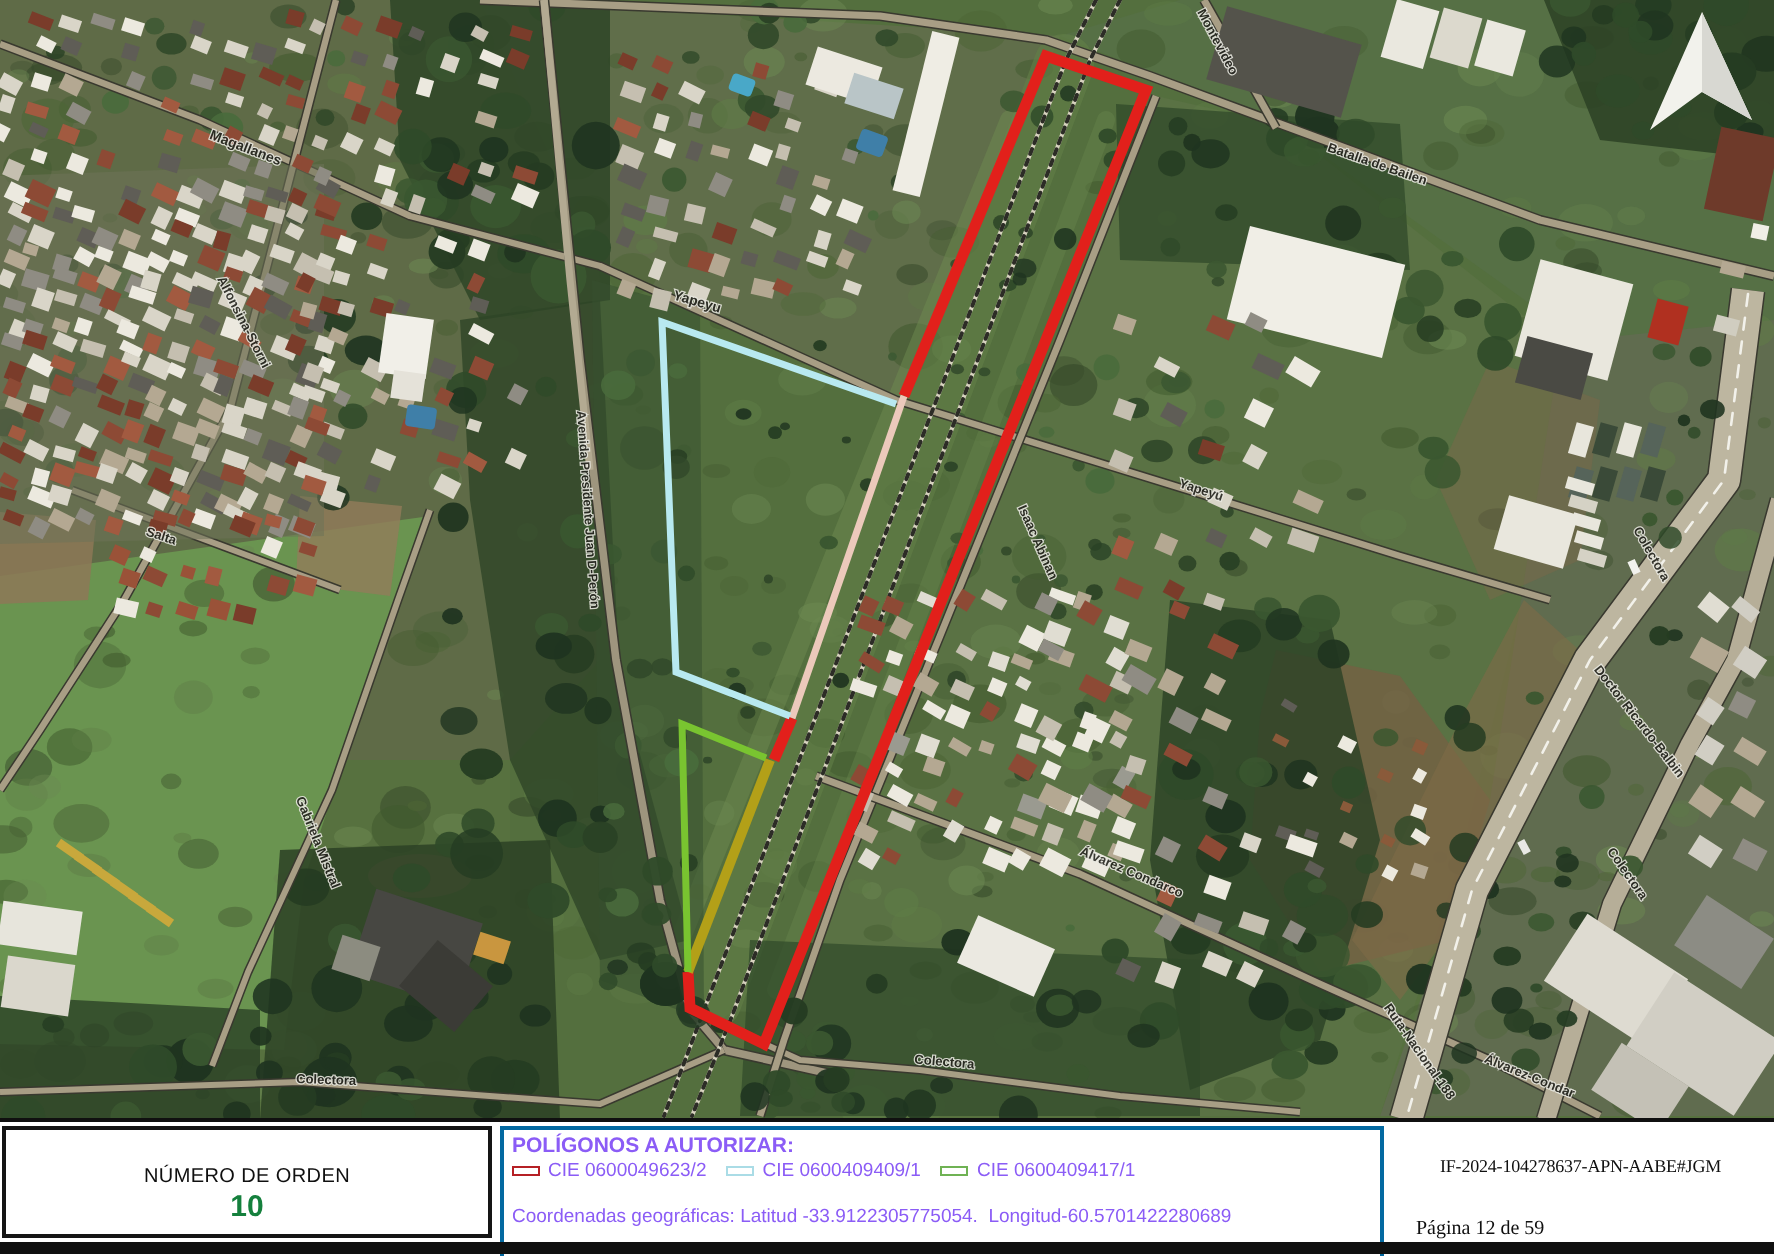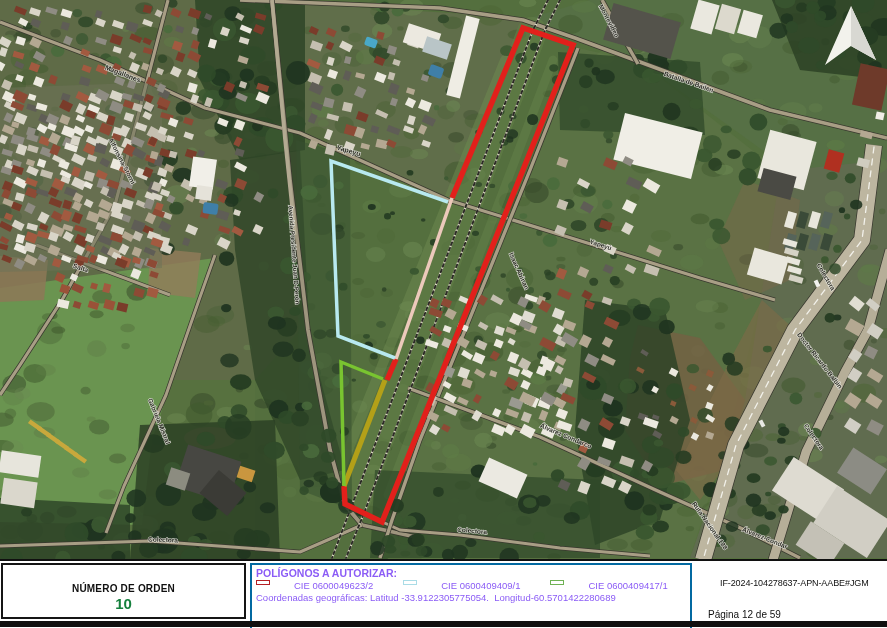--- a/index.html
+++ b/index.html
@@ -1,33 +1,33 @@
 <!DOCTYPE html>
 <html><head>
 <meta charset="utf-8">
 <style>
 html,body{margin:0;padding:0;background:#fff;width:887px;height:628px;overflow:hidden;}
 *{box-sizing:border-box;}
 #page{position:relative;width:887px;height:628px;font-family:"Liberation Sans",sans-serif;}
 #map{position:absolute;left:0;top:0;}
 #panel{position:absolute;left:0;top:559px;width:887px;height:69px;background:#fff;border-top:2px solid #101010;}
 #leftbox{position:absolute;left:1px;top:2px;width:245px;height:56px;border:2px solid #151515;text-align:center;}
-#leftbox .t1{margin-top:18px;font-size:10px;font-weight:bold;letter-spacing:0.2px;color:#101010;}
+#leftbox .t1{margin-top:18px;font-size:10px;font-weight:normal;letter-spacing:0.2px;color:#101010;}
 #leftbox .t2{font-size:15px;font-weight:bold;color:#15803d;margin-top:1px;}
 #midbox{position:absolute;left:250px;top:2px;width:442px;height:68px;border:2px solid #0369a1;padding:2px 0 0 4px;color:#8b5cf6;}
 #midbox .r1{font-size:10.5px;font-weight:bold;}
-#midbox .r2{font-size:9.5px;margin-top:1px;display:flex;align-items:flex-start;gap:20px;}
+#midbox .r2{font-size:9.5px;margin-top:1px;display:flex;align-items:center;}
 #midbox .r3{font-size:9.5px;margin-top:1px;}
-#midbox .r4{font-size:9.5px;margin-top:1px;}
+#midbox .r4{font-size:9.5px;margin-top:12px;}
 .sw{display:inline-block;width:14px;height:5px;border-width:1.5px;border-style:solid;margin-right:4px;background:#fff;}
 .swr{border-color:#b52025;}
 .swc{border-color:#aadce6;}
 .swg{border-color:#6fb254;}
 .gap1{margin-left:10px;}
-#rightinfo{position:absolute;left:700px;top:0;width:187px;height:60px;font-family:Liberation Sans, sans-serif;color:#101010;}
+#rightinfo{position:absolute;left:700px;top:0;width:187px;height:60px;font-family:Liberation Serif, serif;color:#101010;}
 #rightinfo .if{position:absolute;left:20px;top:17px;font-size:9px;letter-spacing:-0.1px;white-space:nowrap;}
 #rightinfo .pg{position:absolute;left:8px;top:48px;font-size:10px;}
 #botbar{position:absolute;left:0;bottom:1px;width:887px;height:6px;background:#101010;}
 </style>
 </head>
 <body>
 <div id="page">
 
 <svg id="map" width="887" height="559" viewBox="0 0 887 559">
 

